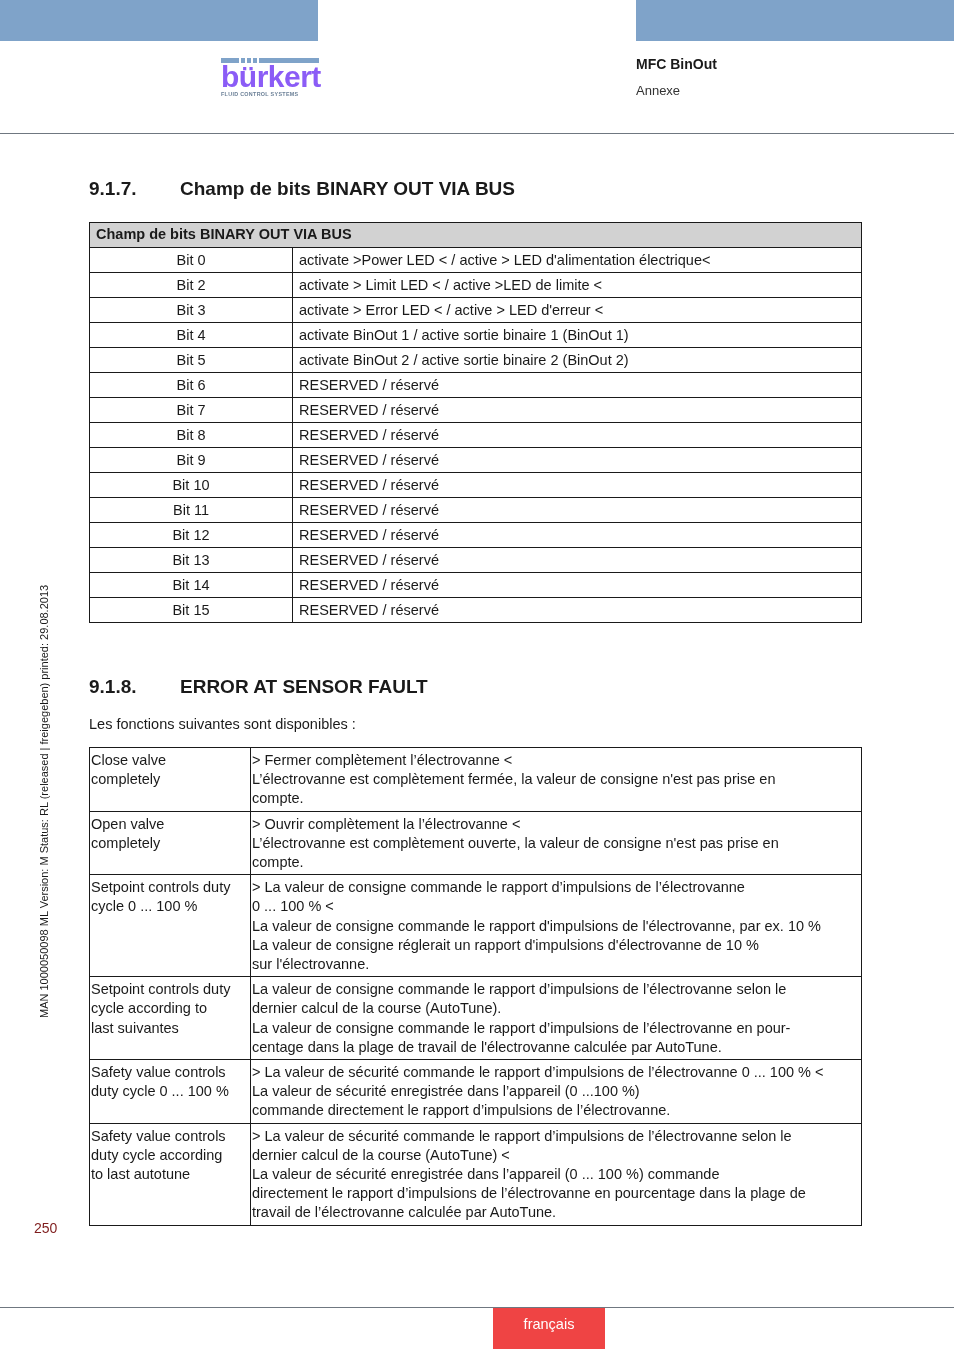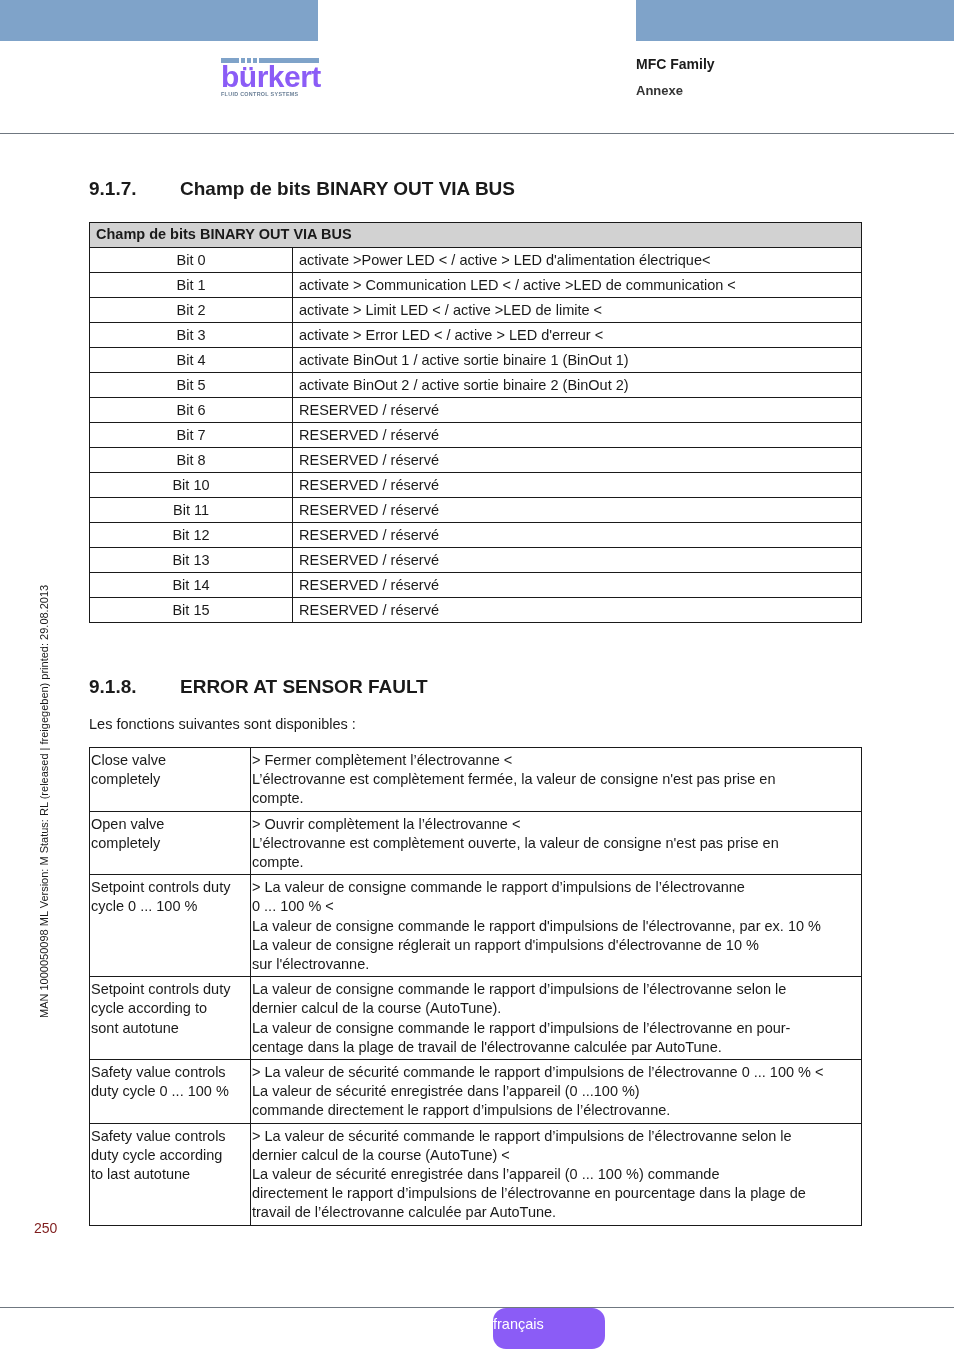--- a/index.html
+++ b/index.html
@@ -6,82 +6,78 @@
   body { width:954px; height:1350px; position:relative; background:#ffffff; font-family:"Liberation Sans", sans-serif; color:#1a1a1a; overflow:hidden; }
   .bar { position:absolute; top:0; height:41px; background:#7fa3c9; }
   .bar-left { left:0; width:318px; }
   .bar-right { left:636px; width:318px; }
   .logo { position:absolute; left:221px; top:58px; width:98px; }
   .logo-top { display:flex; gap:2px; height:5px; }
   .logo-top span { background:#7fa3c9; height:5px; display:block; }
   .logo-word { font-family:"Liberation Sans", sans-serif; font-weight:bold; color:#8b5cf6; font-size:30px; line-height:26px; letter-spacing:-0.5px; margin-top:1px; }
   .logo-sub { font-size:5.4px; color:#6a7f96; letter-spacing:0.3px; font-weight:bold; margin-top:1px; white-space:nowrap; }
   .hdr-title { position:absolute; left:636px; top:56px; font-size:14px; font-weight:bold; }
-  .hdr-sub { position:absolute; left:636px; top:83px; font-size:13px; color:#333;font-weight:bold; }
+  .hdr-sub { position:absolute; left:636px; top:83px; font-size:13px; color:#333; }
   .hr-top { position:absolute; left:0; top:133px; width:954px; height:1px; background:#6f7780; }
   h2 { position:absolute; margin:0; font-size:19px; font-weight:bold; left:89px; }
   h2 .num { display:inline-block; width:91px; }
   .h-717 { top:178px; }
   .h-718 { top:676px; }
   table { border-collapse:collapse; position:absolute; left:89px; width:773px; font-size:14.5px; }
   td, th { border:1px solid #1a1a1a; text-align:left; vertical-align:top; }
   .bits { top:222px; }
   .bits th { background:#d2d2d2; font-weight:bold; padding:3px 6px; height:18px; font-size:14.5px; }
   .bits td { padding:3px 6px; height:18px; line-height:18px; }
   .bits td.c1 { width:190px;text-align:center; }
   .intro { position:absolute; left:89px; top:716px; font-size:14.5px; }
   .faults { top:747px; }
   .faults td { padding:3px 1px 2px 1px; line-height:19.2px; }
   .faults td.c1 { width:158px; }
   .faults td.c2 { }
   .side { position:absolute; left:38px; top:1018px; transform:rotate(-90deg); transform-origin:left top; font-size:11px; white-space:nowrap; color:#1a1a1a; }
   .page-num { position:absolute; left:34px; top:1220px; font-size:14px; color:#7f1d1d; }
   .hr-bot { position:absolute; left:0; top:1307px; width:954px; height:1px; background:#6f7780; }
-  .lang { position:absolute; left:493px; top:1308px; width:112px; height:41px; background:#8b5cf6; color:#ffffff; font-size:14.5px; text-align:left; line-height:32px;border-radius:13px; }
+  .lang { position:absolute; left:493px; top:1308px; width:112px; height:41px; background:#ef4444; color:#ffffff; font-size:14.5px; text-align:center; line-height:32px; }
 </style>
 </head>
 <body>
 
 <div class="bar bar-left"></div>
 <div class="bar bar-right"></div>
 
 <div class="logo">
   <div class="logo-top">
     <span style="width:18px"></span>
       <span style="width:4px"></span>
       <span style="width:4px"></span>
       <span style="width:4px"></span>
       <span style="width:60px"></span>
   </div>
   <div class="logo-word">bürkert</div>
   <div class="logo-sub">FLUID CONTROL SYSTEMS</div>
 </div>
 
-<div class="hdr-title">MFC Family</div>
+<div class="hdr-title">MFC BinOut</div>
 <div class="hdr-sub">Annexe</div>
 <div class="hr-top"></div>
 
 <h2 class="h-717"><span class="num">9.1.7.</span><span>Champ de bits BINARY OUT VIA BUS</span></h2>
 
 <table class="bits">
   <thead>
     <tr>
         <th colspan="2">Champ de bits BINARY OUT VIA BUS</th>
       </tr>
   </thead>
   <tbody id="bits-body">
       <tr>
         <td class="c1">Bit 0</td>
         <td>activate &gt;Power LED &lt; / active &gt; LED d'alimentation électrique&lt;</td>
       </tr>
       <tr>
-        <td class="c1">Bit 1</td>
-        <td>activate &gt; Communication LED &lt; / active &gt;LED de communication &lt;</td>
-      </tr>
-      <tr>
         <td class="c1">Bit 2</td>
         <td>activate &gt; Limit LED &lt; / active &gt;LED de limite &lt;</td>
       </tr>
       <tr>
         <td class="c1">Bit 3</td>
         <td>activate &gt; Error LED &lt; / active &gt; LED d'erreur &lt;</td>
       </tr>
       <tr>
         <td class="c1">Bit 4</td>
         <td>activate BinOut 1 / active sortie binaire 1 (BinOut 1)</td>
@@ -93,20 +89,24 @@
       <tr>
         <td class="c1">Bit 6</td>
         <td>RESERVED / réservé</td>
       </tr>
       <tr>
         <td class="c1">Bit 7</td>
         <td>RESERVED / réservé</td>
       </tr>
       <tr>
         <td class="c1">Bit 8</td>
+        <td>RESERVED / réservé</td>
+      </tr>
+      <tr>
+        <td class="c1">Bit 9</td>
         <td>RESERVED / réservé</td>
       </tr>
       <tr>
         <td class="c1">Bit 10</td>
         <td>RESERVED / réservé</td>
       </tr>
       <tr>
         <td class="c1">Bit 11</td>
         <td>RESERVED / réservé</td>
       </tr>
@@ -167,21 +167,21 @@
           <div>0 ... 100 % &lt;</div>
           <div>La valeur de consigne commande le rapport d'impulsions de l'électrovanne, par ex. 10 %</div>
           <div>La valeur de consigne réglerait un rapport d'impulsions d'électrovanne de 10 %</div>
           <div>sur l'électrovanne.</div>
         </td>
       </tr>
       <tr>
         <td class="c1">
           <div>Setpoint controls duty</div>
           <div>cycle according to</div>
-          <div>sont autotune</div>
+          <div>last suivantes</div>
         </td>
         <td class="c2">
           <div>La valeur de consigne commande le rapport d’impulsions de l’électrovanne selon le</div>
           <div>dernier calcul de la course (AutoTune).</div>
           <div>La valeur de consigne commande le rapport d’impulsions de l’électrovanne en pour-</div>
           <div>centage dans la plage de travail de l'électrovanne calculée par AutoTune.</div>
         </td>
       </tr>
       <tr>
         <td class="c1">

